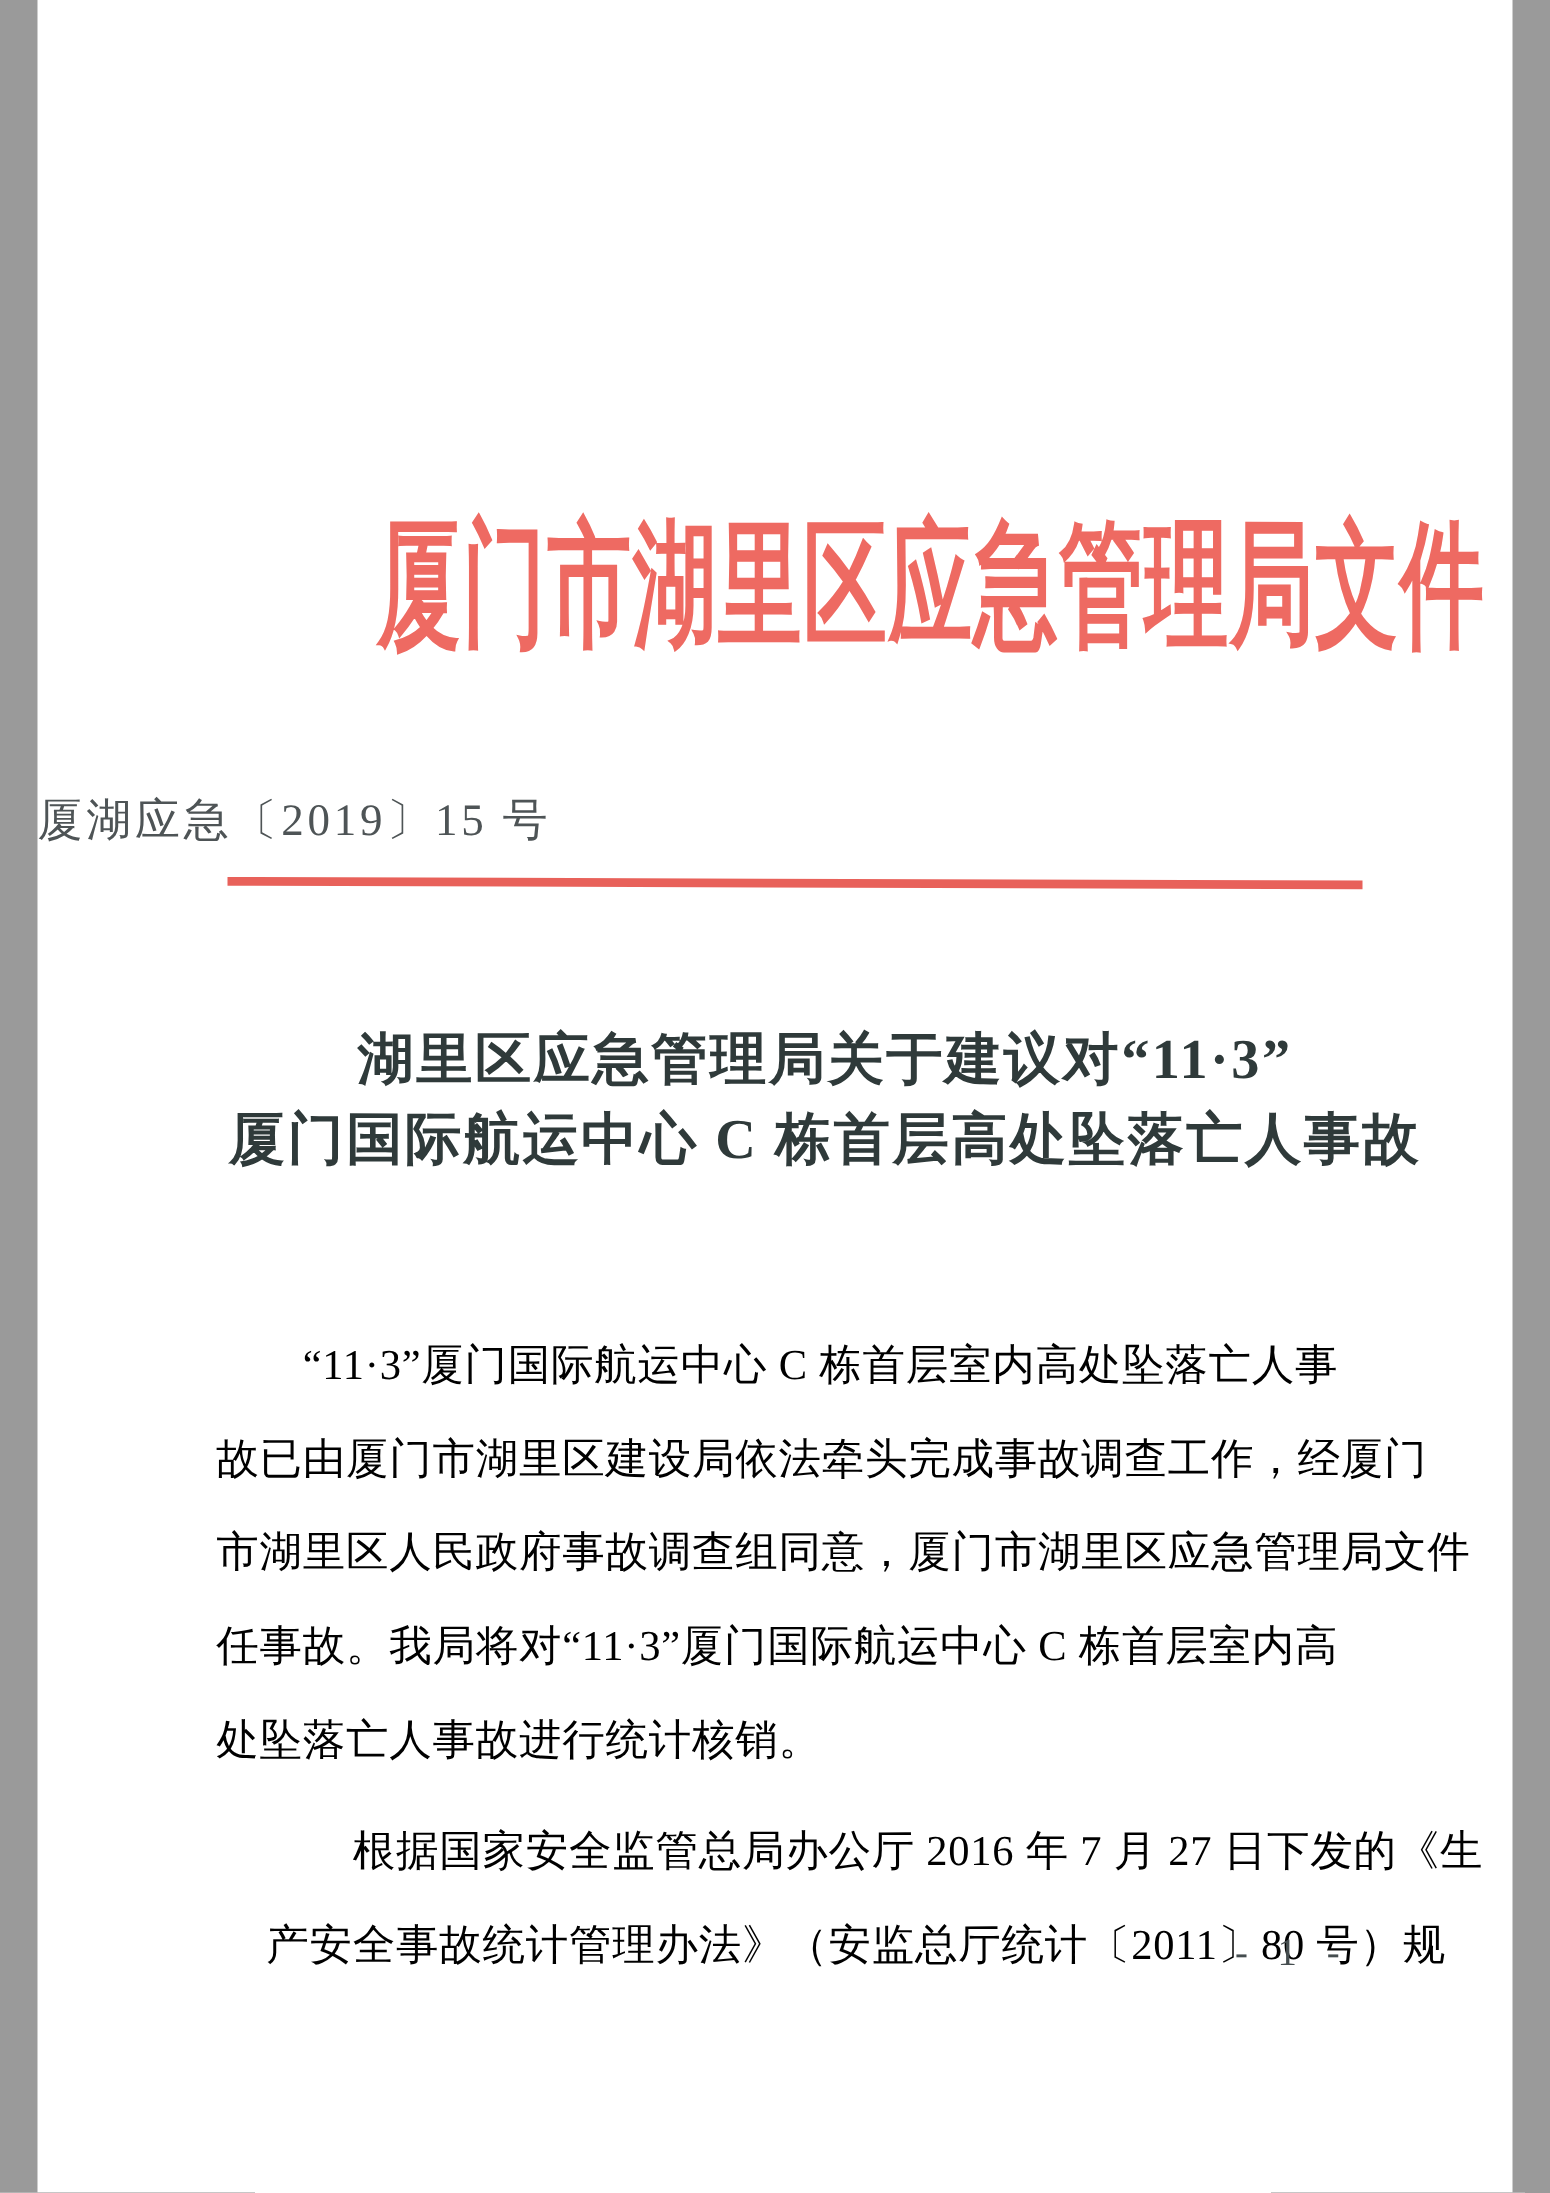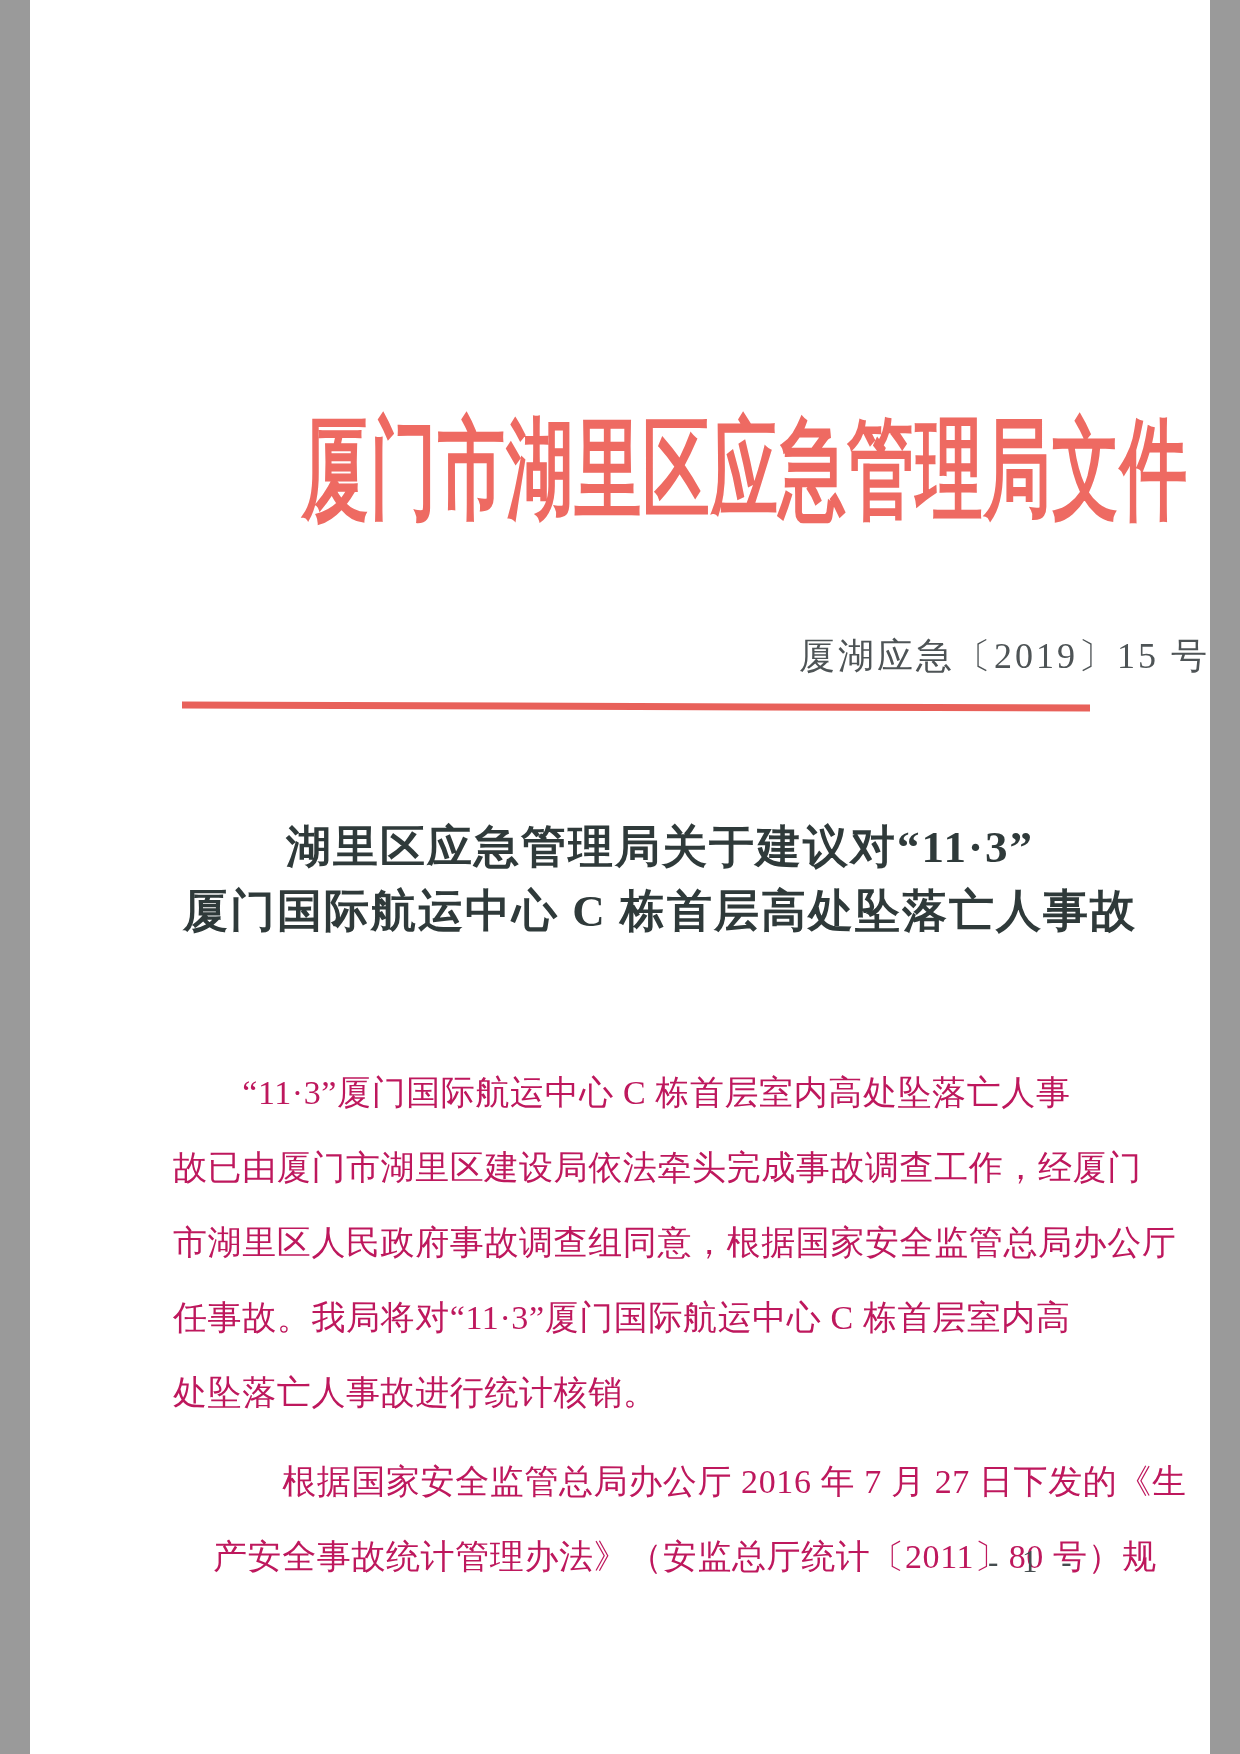--- a/index.html
+++ b/index.html
@@ -44,21 +44,21 @@
     color: #ee6a62;
     transform: scale(0.62, 1.02);
     transform-origin: center center;
   }
   
   .doc-number {
     position: absolute;
     top: 630px;
     left: 0;
     width: 100%;
-    text-align: right;
+    text-align: left;
     font-size: 36px;
     line-height: 52px;
     letter-spacing: 3px;
     color: #4e5456;
   }
   
   .red-rule {
     position: absolute;
     top: 703px;
     left: 152px;
@@ -82,21 +82,21 @@
     line-height: 64px;
     letter-spacing: 2px;
     white-space: nowrap;
   }
   
   .body-text {
     position: absolute;
     top: 1055px;
     left: 143px;
     width: 970px;
-    color: #be185d;
+    color: #000000;
   }
   .para { margin: 0; }
   .para + .para { margin-top: 14px; margin-left: 40px; }
   .body-line {
     font-size: 34px;
     line-height: 75px;
     letter-spacing: 0.6px;
     white-space: nowrap;
   }
   
@@ -126,21 +126,21 @@
 
   <div class="doc-title">
     <div class="title-line">湖里区应急管理局关于建议对“11·3”</div>
     <div class="title-line">厦门国际航运中心 C 栋首层高处坠落亡人事故</div>
   </div>
 
   <div class="body-text">
       <div class="para">
         <div class="body-line">　　“11·3”厦门国际航运中心 C 栋首层室内高处坠落亡人事</div>
         <div class="body-line">故已由厦门市湖里区建设局依法牵头完成事故调查工作，经厦门</div>
-        <div class="body-line">市湖里区人民政府事故调查组同意，根据国家安全监管总局办公厅</div>
+        <div class="body-line">市湖里区人民政府事故调查组同意，厦门市湖里区应急管理局文件</div>
         <div class="body-line">任事故。我局将对“11·3”厦门国际航运中心 C 栋首层室内高</div>
         <div class="body-line">处坠落亡人事故进行统计核销。</div>
       </div>
       <div class="para">
         <div class="body-line">　　根据国家安全监管总局办公厅 2016 年 7 月 27 日下发的《生</div>
         <div class="body-line">产安全事故统计管理办法》（安监总厅统计〔2011〕80 号）规</div>
       </div>
     </div>
 
   <div class="page-number">- 1 -</div>

